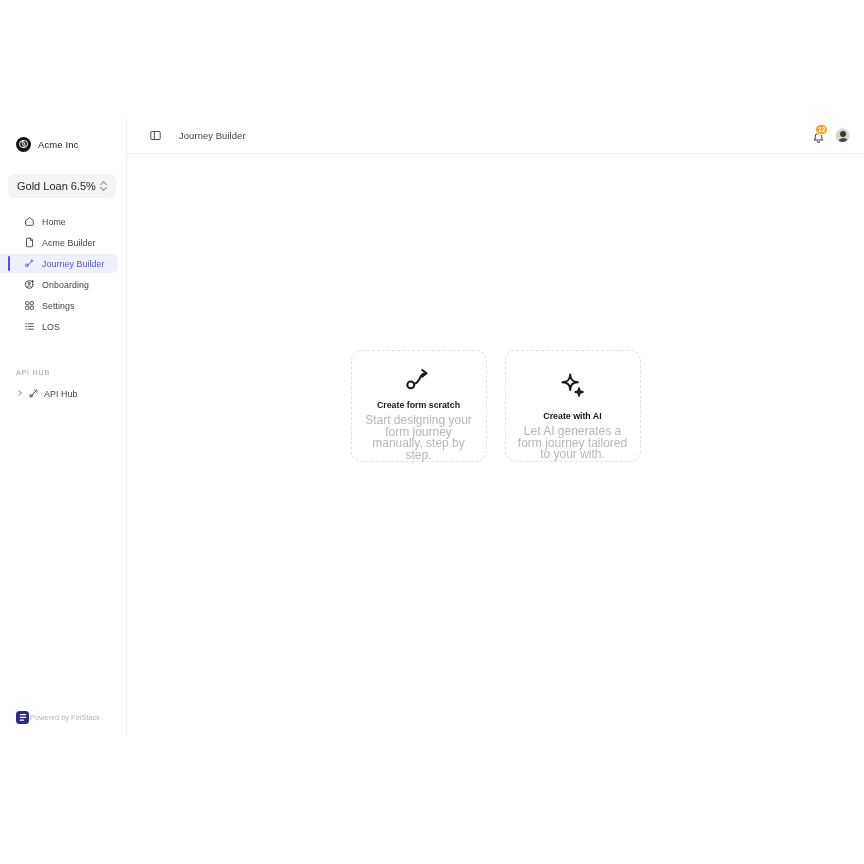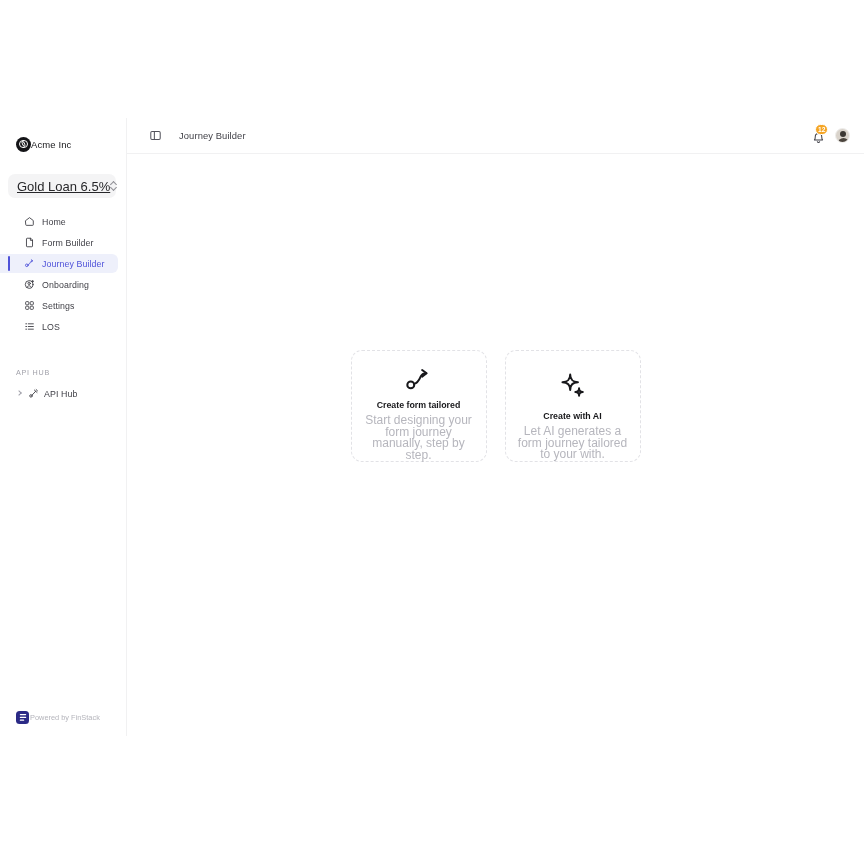--- a/index.html
+++ b/index.html
@@ -36,20 +36,21 @@
     display: flex;
     flex-direction: column;
     position: relative;
     flex: 0 0 127px;
     box-sizing: border-box;
   }
 
   .brand {
     display: flex;
     align-items: center;
+    gap: 7px;
     padding: 13px 0 0 16px;
     height: 26px;
   }
   .brand-mark {
     width: 15px;
     height: 15px;
     flex: 0 0 15px;
     border-radius: 50%;
     background: #141417;
     position: relative;
@@ -87,24 +88,23 @@
     background: #f4f4f5;
     border-radius: 7px;
     display: flex;
     align-items: center;
     justify-content: space-between;
     padding: 0 8px 0 9px;
     box-sizing: border-box;
     cursor: pointer;
   }
   .tenant-label {
-    font-size: 13px;
+    font-size: 11px;
     color: #27272a;
     white-space: nowrap;
-    text-decoration: underline;
   }
   .updown {
     width: 8px; height: 10px;
     flex: 0 0 8px;
     position: relative;
     opacity: .62;
   }
   .updown::before, .updown::after {
     content: "";
     position: absolute;
@@ -396,21 +396,21 @@
         <span class="nav-label">Home</span>
       </div>
 
       <div class="nav-item">
         <span class="nav-ico">
           <svg viewBox="0 0 16 16" fill="none" stroke="currentColor" stroke-width="1.3" stroke-linecap="round" stroke-linejoin="round">
             <path d="M9.3 1.8H4.6a1 1 0 0 0-1 1v10.4a1 1 0 0 0 1 1h6.8a1 1 0 0 0 1-1V4.9z"></path>
             <path d="M9.3 1.8v3.1h3.1"></path>
           </svg>
         </span>
-        <span class="nav-label">Form Builder</span>
+        <span class="nav-label">Acme Builder</span>
       </div>
 
       <div class="nav-item active">
         <span class="nav-ico">
           <svg viewBox="0 0 16 16" fill="none" stroke="currentColor" stroke-width="1.3" stroke-linecap="round" stroke-linejoin="round">
             <circle cx="4.1" cy="10.6" r="1.9"></circle>
             <path d="M6.1 9.6c2.1-.6 2.6-2.1 3.3-3.6.6-1.3 1.4-1.9 3-1.9"></path>
             <path d="M10.6 2.6l1.9 1.5-1.9 1.6"></path>
           </svg>
         </span>
@@ -514,21 +514,21 @@
         <div class="cards">
 
           <div class="card">
             <span class="card-icon">
               <svg width="30" height="26" viewBox="0 0 34 30" fill="none" stroke="#18181b" stroke-width="2.3" stroke-linecap="round" stroke-linejoin="round">
                 <circle cx="7.5" cy="19.5" r="4"></circle>
                 <path d="M11.4 18.3c4.5-1.2 5.8-4.6 7.3-8 1.3-2.9 3.1-4.2 6.6-4.2"></path>
                 <path d="M20.6 2.3 25.8 6.1l-5.2 3.9"></path>
               </svg>
             </span>
-            <span class="card-title">Create form tailored</span>
+            <span class="card-title">Create form scratch</span>
             <span class="card-desc">Start designing your form journey manually, step by step.</span>
           </div>
 
           <div class="card">
             <span class="card-icon">
               <svg width="28" height="28" viewBox="0 0 30 30" fill="none" stroke="#18181b" stroke-width="2.1" stroke-linejoin="round">
                 <path d="M12 2.6c0 5.2 3.1 8.3 8.3 8.3-5.2 0-8.3 3.1-8.3 8.3 0-5.2-3.1-8.3-8.3-8.3 5.2 0 8.3-3.1 8.3-8.3z"></path>
                 <path d="M21.5 17.4c0 2.5 1.5 4 4 4-2.5 0-4 1.5-4 4 0-2.5-1.5-4-4-4 2.5 0 4-1.5 4-4z"></path>
               </svg>
             </span>

